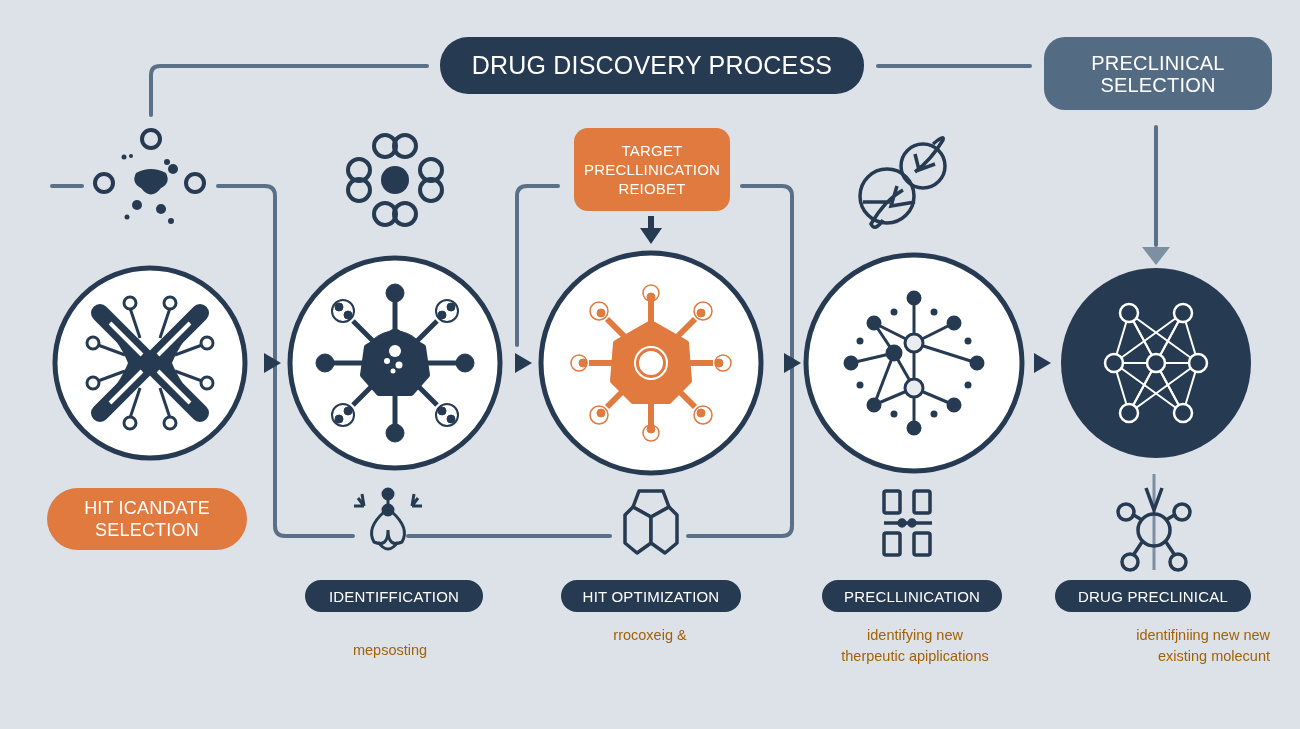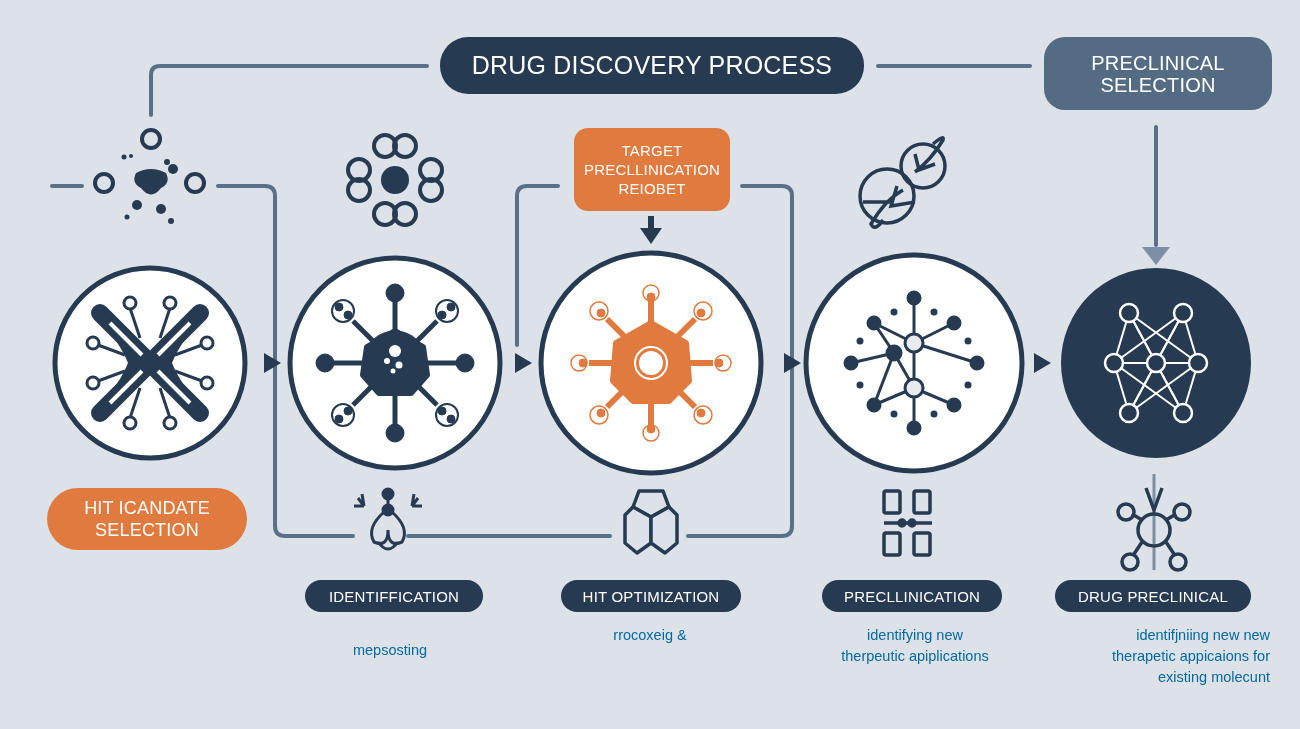--- a/index.html
+++ b/index.html
@@ -28,21 +28,21 @@
     background:#e07a3e; font-size:15px; line-height:19px; flex-direction:column;
   }
   .hit-pill {
     left:47px; top:488px; width:200px; height:62px; border-radius:31px;
     background:#e07a3e; font-size:18px; line-height:22px; flex-direction:column;
   }
   .stage-pill {
     height:32px; border-radius:16px; background:#263a52; font-size:15px; top:580px;
   }
   .desc {
-    position:absolute; text-align:center; color:#0369a1; font-size:14.5px; line-height:21px;
+    position:absolute; text-align:center; color:#a16207; font-size:14.5px; line-height:21px;
   }
 </style>
 </head>
 <body>
 
 <svg id="diagram" viewBox="0 0 1300 729" width="1300" height="729">
   <defs>
     <marker id="arr" markerWidth="10" markerHeight="10" refX="5" refY="5" orient="auto"></marker>
   </defs>
 
@@ -352,15 +352,14 @@
 </div>
 <div class="desc" style="left:550px;top:625px;width:200px;">
   <div>rrocoxeig &amp;</div>
 </div>
 <div class="desc" style="left:805px;top:625px;width:220px;">
   <div>identifying new</div>
   <div>therpeutic apiplications</div>
 </div>
 <div class="desc" style="left:1040px;top:625px;width:230px;text-align:right;">
   <div>identifjniing new new</div>
-  <div>therapetic appicaions for</div>
   <div>existing molecunt</div>
 </div>
 
 </body></html>

